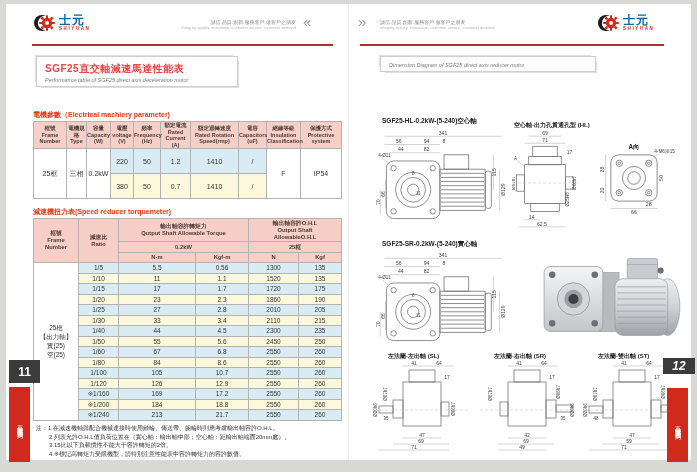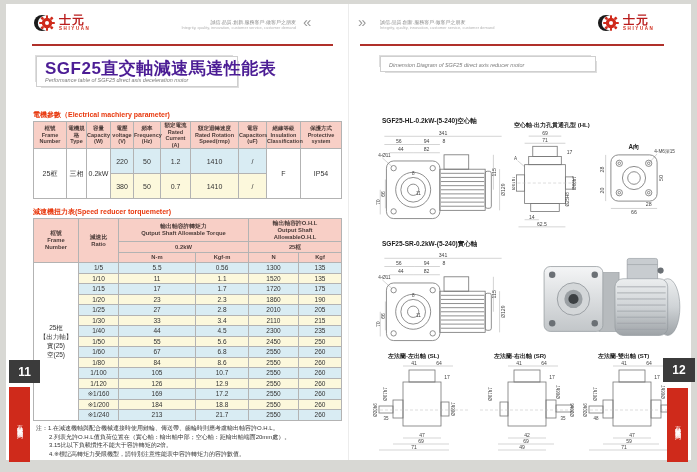--- a/index.html
+++ b/index.html
@@ -2,29 +2,29 @@
 <html><head>
 <meta charset="utf-8">
 <style>
   html,body{margin:0;padding:0;}
   body{font-family:"Liberation Sans","DejaVu Sans",sans-serif;background:#c9c9c5;}
   #canvas{position:relative;width:697px;height:472px;background:#d8d8d4;overflow:hidden;}
   .spread{position:absolute;left:6px;top:4px;width:685px;height:456px;background:#ffffff;}
   .spine{position:absolute;left:348px;top:4px;width:1px;height:456px;background:#ececec;}
   .abs{position:absolute;}
   
-  .logo-cn{font-size:12px;font-weight:bold;color:#b91c1c;letter-spacing:1px;line-height:12px;}
+  .logo-cn{font-size:12px;font-weight:bold;color:#0369a1;letter-spacing:1px;line-height:12px;}
   .logo-en{font-size:4.5px;color:#cf2a1b;font-weight:bold;letter-spacing:1.6px;line-height:6px;}
   .tagline-cn{font-size:5px;color:#8c8c8c;line-height:6px;}
   .tagline-en{font-size:4px;color:#b5b5b5;line-height:5px;}
   .chevron{font-size:15px;color:#9a9a9a;line-height:15px;}
   .red-rule{height:2px;background:#b0302a;}
   
   .title-box{background:#fff;border:1px solid #cfcfcf;box-shadow:-3px -3px 0 -2px #dedede,3px 3px 0 -2px #dedede;padding:4px 6px 2px 8px;}
-  .title-cn{font-size:17px;font-weight:bold;color:#4c1d95;letter-spacing:0.5px;line-height:15px;white-space:nowrap;}
+  .title-cn{font-size:10px;font-weight:bold;color:#ef4444;letter-spacing:0.5px;line-height:15px;white-space:nowrap;}
   .title-en{font-size:5.5px;font-style:italic;color:#7c7c7c;line-height:8px;white-space:nowrap;}
   .section-label{font-size:7px;font-weight:bold;color:#e8380d;}
   
   table{border-collapse:collapse;table-layout:fixed;}
   td,th{border:1px solid #b3b3b3;text-align:center;vertical-align:middle;padding:0;white-space:pre-line;}
   .hd{background:#f8cfc6;color:#4a3b38;font-weight:bold;font-size:5.5px;line-height:6.5px;}
   .val{font-size:7px;color:#333;}
   .blue td{background:#d9ecf3;}
   .yellow td{background:#fcf8dc;}
   td.white{background:#ffffff !important;}
@@ -621,15 +621,15 @@
       <text x="14" y="34" transform="rotate(-90 14 34)" class="sm">Ø67h7</text>
       <text x="82" y="32" transform="rotate(-90 82 32)" class="sm">Ø66h7</text>
       <text x="4" y="50" transform="rotate(-90 4 50)" class="sm">Ø20h6</text>
       <text x="13" y="60" class="sm">48</text>
       <text x="49" y="76.5">47</text>
       <text x="46" y="82.5">59</text>
       <text x="41" y="88.5">71</text>
     </svg>
   </div>
 
-  <div class="abs tab-num" style="left:663px;top:358px;width:32px;height:24px;">12</div>
+  <div class="abs tab-num" style="left:663px;top:358px;width:32px;height:16px;font-style:italic;">12</div>
   <div class="abs tab-red" style="left:667px;top:388px;width:21px;height:74px;">直交軸減速馬達系列</div>
 </div>
 
 </body></html>

